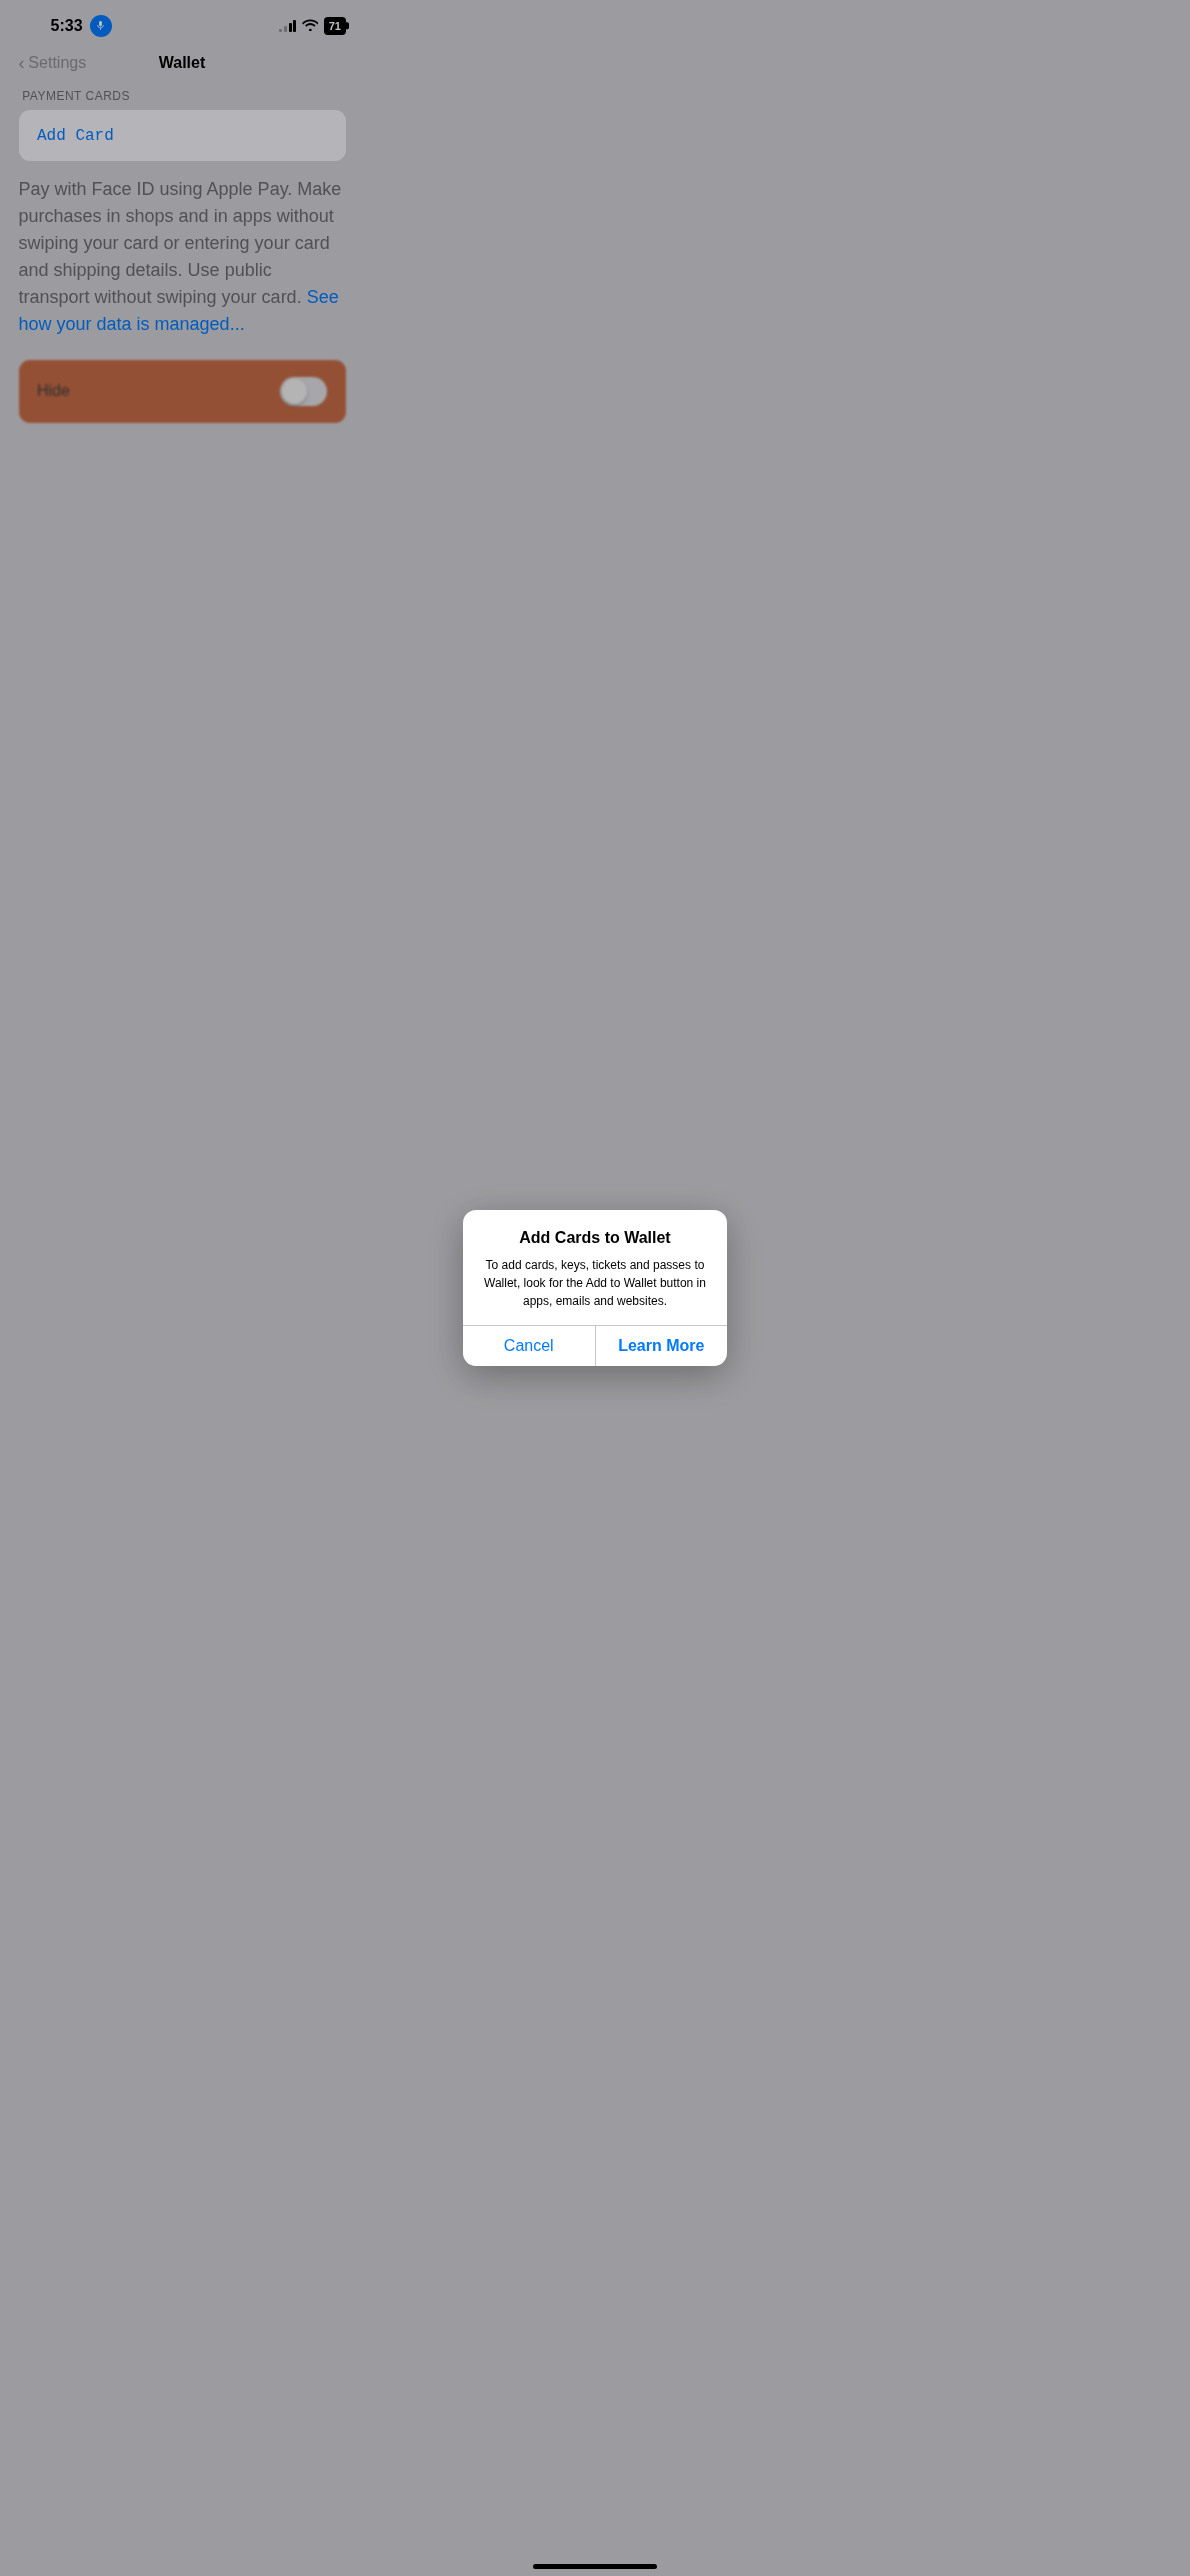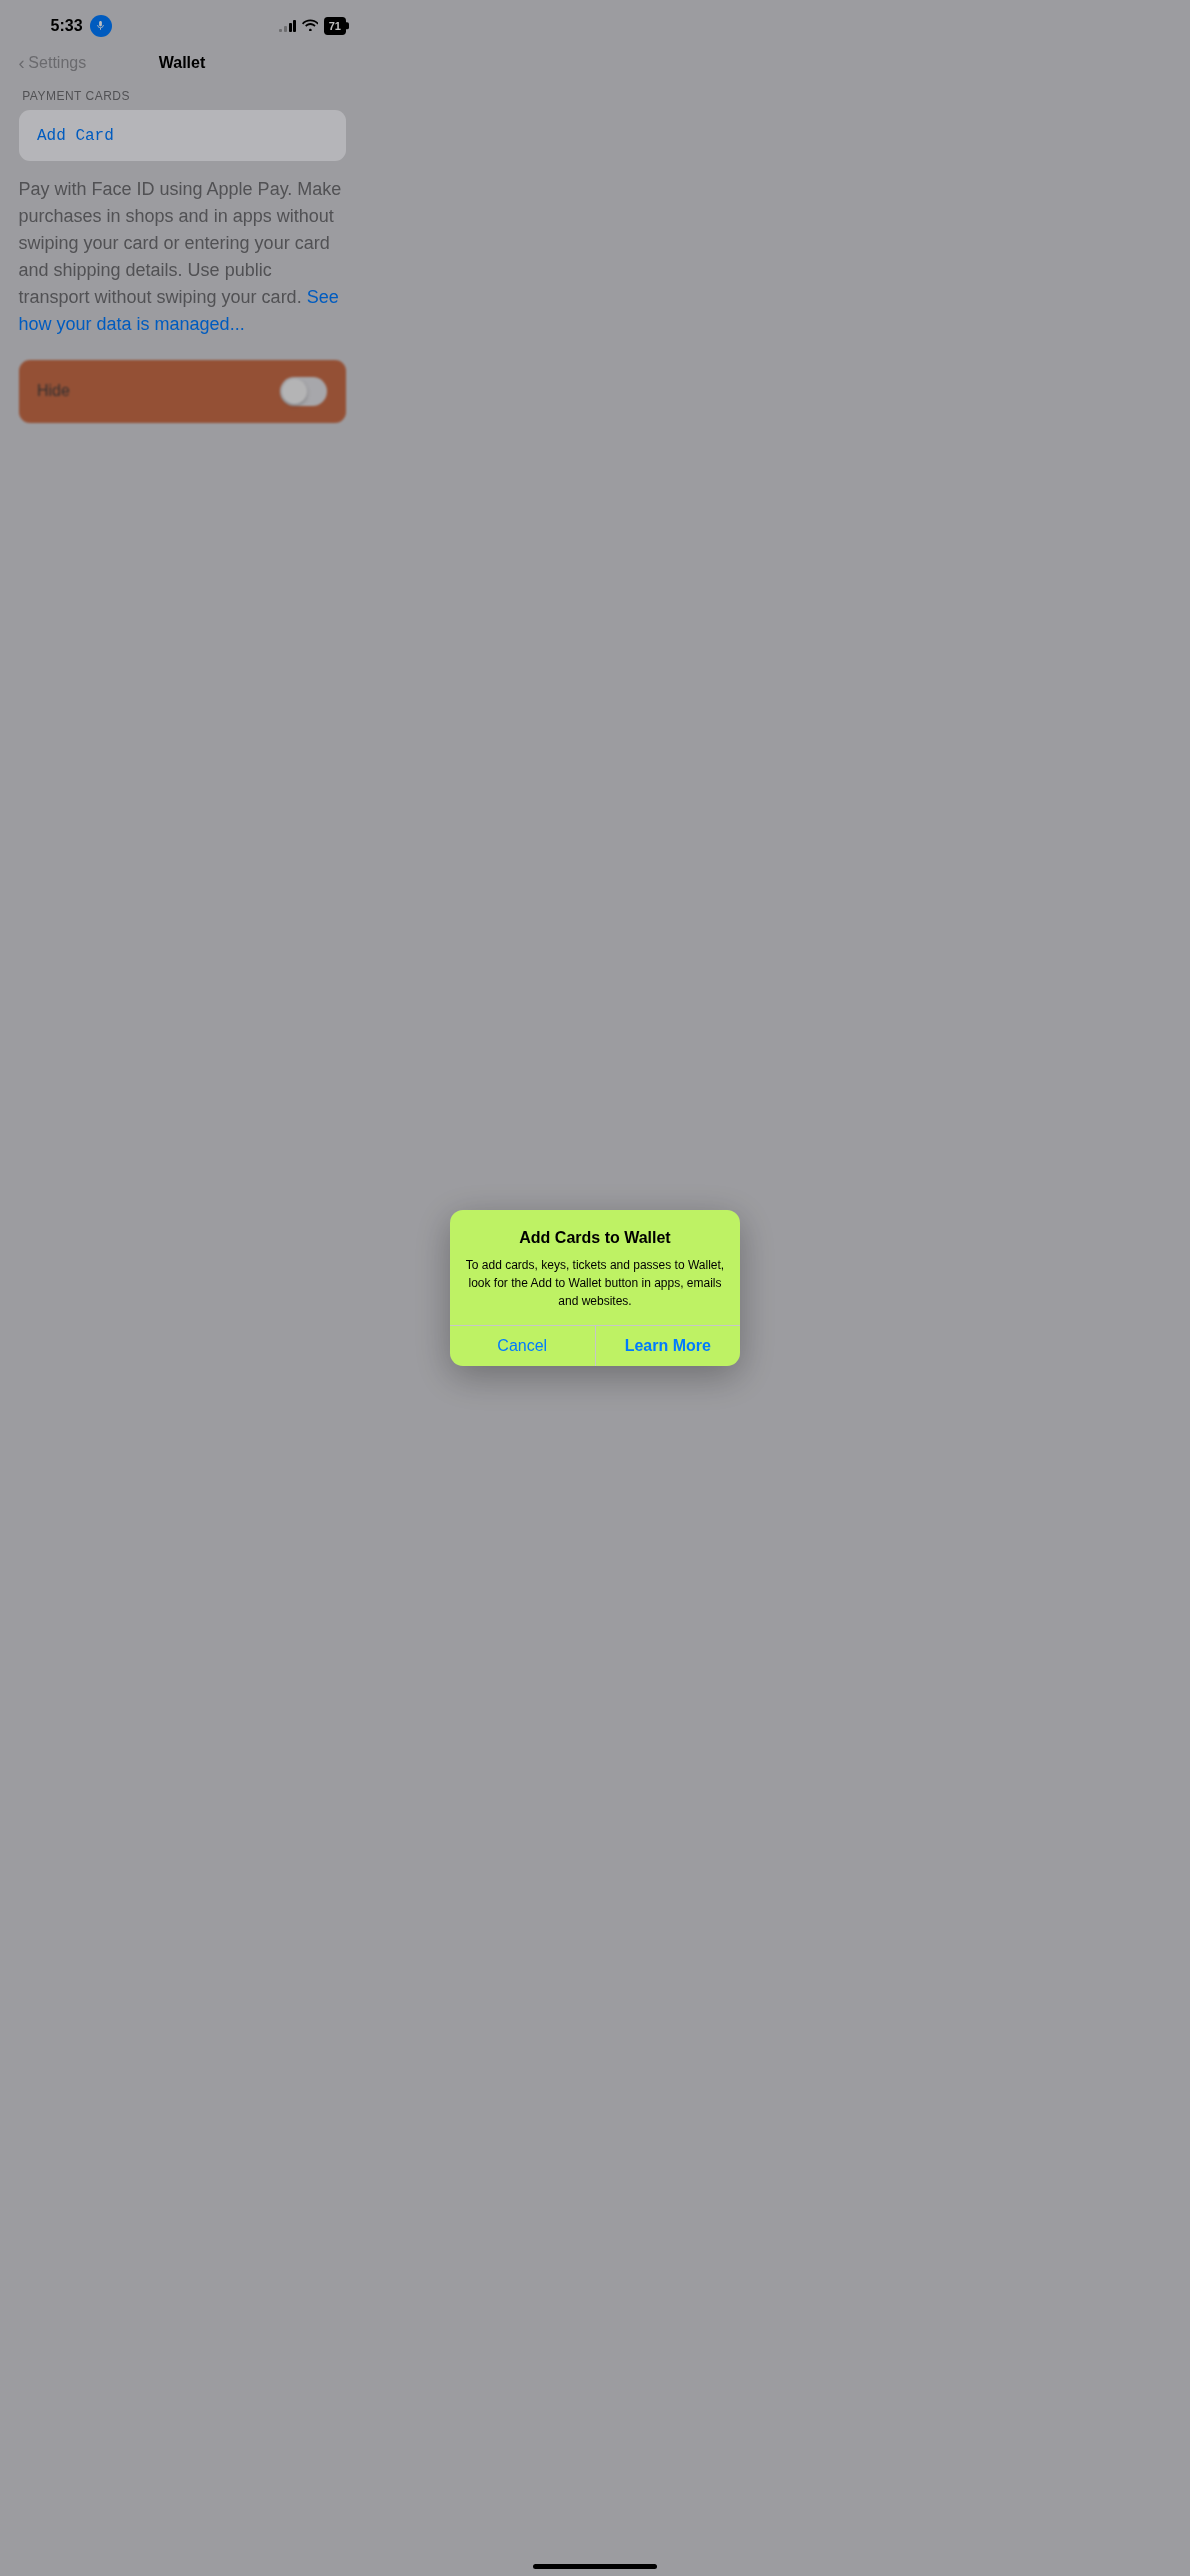--- a/index.html
+++ b/index.html
@@ -219,23 +219,23 @@
       bottom: 0;
       background: rgba(0, 0, 0, 0.25);
       display: flex;
       align-items: center;
       justify-content: center;
       z-index: 100;
     }
 
     
     .alert-dialog {
-      background: #bef264;
+      background: #ffffff;
       border-radius: 13px;
-      width: 290px;
+      width: 264px;
       overflow: hidden;
       box-shadow: 0 9.3px 37px rgba(0,0,0,0.3);
     }
 
     .alert-content {
       padding: 18.5px 15px 15px 15px;
       text-align: center;
     }
 
     .alert-title {

